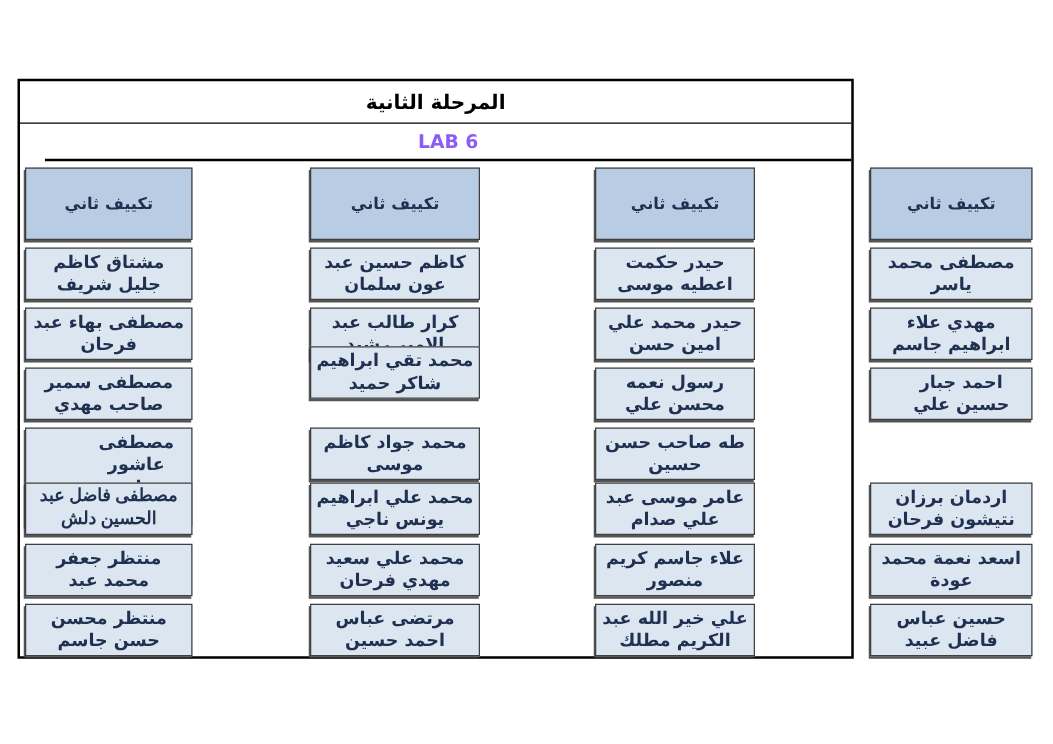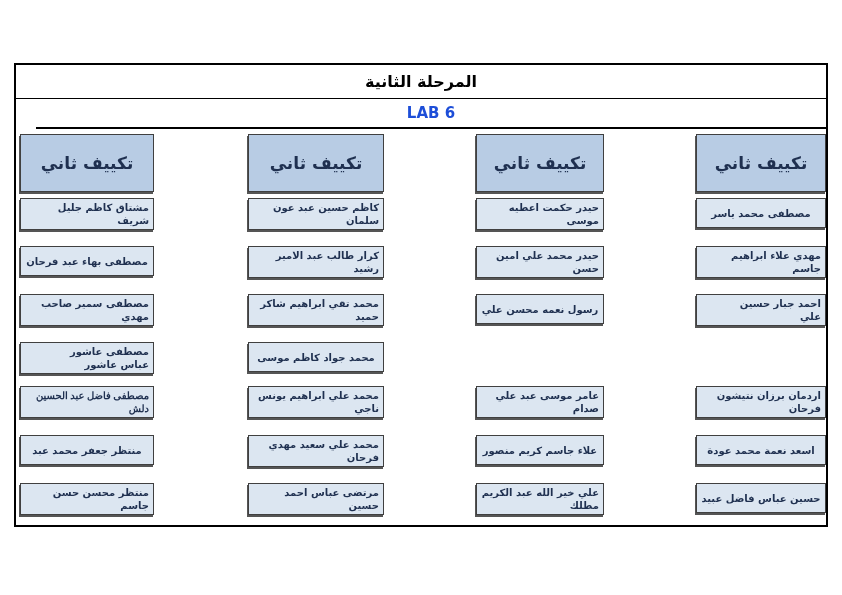--- a/index.html
+++ b/index.html
@@ -6,66 +6,67 @@
   html, body {
     width: 842px; height: 595px;
     background: #ffffff;
     font-family: "DejaVu Sans", "Liberation Sans", sans-serif;
     overflow: hidden;
     direction: rtl;
   }
   .sheet {
     position: absolute;
     left: 14px; top: 63px;
-    width: 814px; height: 464px;
+    width: 669px; height: 464px;
     border: 2px solid var(--outer-border, #000);
     background: #fff;
   }
   .title-row {
     height: 34px;
     border-bottom: 1px solid var(--outer-border, #000);
     display: flex; align-items: center; justify-content: center;
     font-weight: bold; font-size: 16px; color: #000;
   }
   .subtitle-row {
     height: 30px;
     border-bottom: 2px solid var(--outer-border, #000);
     display: flex; align-items: center; justify-content: center;
-    font-weight: bold; font-size: 15px; color: #1d4ed8;
+    font-weight: bold; font-size: 15px; color: #8b5cf6;
     direction: ltr;
     margin-left: 20px;
   }
   .columns-area {
     position: absolute;
     left: 0; top: 0; width: 100%; height: 100%;
   }
   .column {
     position: absolute;
     top: 0; height: 100%;
   }
   .header-box {
     position: absolute;
     width: 100%;
     background: var(--header-fill, #b8cce4);
     border: 1px solid var(--box-border, #404040);
     box-shadow: -1px 2px 0 0 rgba(55,55,55,0.85);
     display: flex; align-items: center; justify-content: center;
-    font-weight: bold; font-size: 17px;
+    font-weight: bold; font-size: 13px;
     color: var(--text-color, #1f3050);
   }
   .name-box {
     position: absolute;
     width: 100%;
     min-height: 30px;
     background: var(--name-fill, #dce6f1);
     border: 1px solid var(--box-border, #404040);
     box-shadow: -1px 2px 0 0 rgba(55,55,55,0.85);
     display: flex; align-items: center; justify-content: center;
+    text-align: center;
     padding: 2px 4px;
-    font-weight: bold; font-size: 10px; line-height: 1.3;
+    font-weight: bold; font-size: 14px; line-height: 1.3;
     color: var(--text-color, #1f3050);
   }
 </style>
 </head>
 <body>
 
 <div class="sheet">
   <div class="title-row">المرحلة الثانية</div>
   <div class="subtitle-row">LAB 6</div>
   <div class="columns-area" id="columns-area">
@@ -76,29 +77,30 @@
         <div class="name-box" style="top: 229px; padding-left: 20px;">احمد جبار حسين علي</div>
         <div class="name-box" style="top: 321px; margin-left: 21px;">اردمان برزان نتيشون فرحان</div>
         <div class="name-box" style="top: 370px;">اسعد نعمة محمد عودة</div>
         <div class="name-box" style="top: 418px; margin-left: 47px;">حسين عباس فاضل عبيد</div>
       </div>
       <div class="column" style="left: 460px; width: 128px;">
         <div class="header-box" style="top: 69px; height: 58px;">تكييف ثاني</div>
         <div class="name-box" style="top: 133px;">حيدر حكمت اعطيه موسى</div>
         <div class="name-box" style="top: 181px;">حيدر محمد علي امين حسن</div>
         <div class="name-box" style="top: 229px;">رسول نعمه محسن علي</div>
+        <div class="name-box" style="top: 277px;">طه صاحب حسن حسين</div>
         <div class="name-box" style="top: 321px;">عامر موسى عبد علي صدام</div>
         <div class="name-box" style="top: 370px;">علاء جاسم كريم منصور</div>
         <div class="name-box" style="top: 418px;">علي خير الله عبد الكريم مطلك</div>
       </div>
       <div class="column" style="left: 232px; width: 136px;">
         <div class="header-box" style="top: 69px; height: 58px;">تكييف ثاني</div>
         <div class="name-box" style="top: 133px; margin-left: 31px;">كاظم حسين عبد عون سلمان</div>
         <div class="name-box" style="top: 181px;">كرار طالب عبد الامير رشيد</div>
-        <div class="name-box" style="top: 229px;">محمد تقي ابراهيم شاكر حميد</div>
+        <div class="name-box" style="top: 212px;">محمد تقي ابراهيم شاكر حميد</div>
         <div class="name-box" style="top: 277px;">محمد جواد كاظم موسى</div>
         <div class="name-box" style="top: 321px;">محمد علي ابراهيم يونس ناجي</div>
         <div class="name-box" style="top: 370px;">محمد علي سعيد مهدي فرحان</div>
         <div class="name-box" style="top: 418px;">مرتضى عباس احمد حسين</div>
       </div>
       <div class="column" style="left: 4px; width: 134px;">
         <div class="header-box" style="top: 69px; height: 58px;">تكييف ثاني</div>
         <div class="name-box" style="top: 133px;">مشتاق كاظم جليل شريف</div>
         <div class="name-box" style="top: 181px;">مصطفى بهاء عبد فرحان</div>
         <div class="name-box" style="top: 229px;">مصطفى سمير صاحب مهدي</div>

